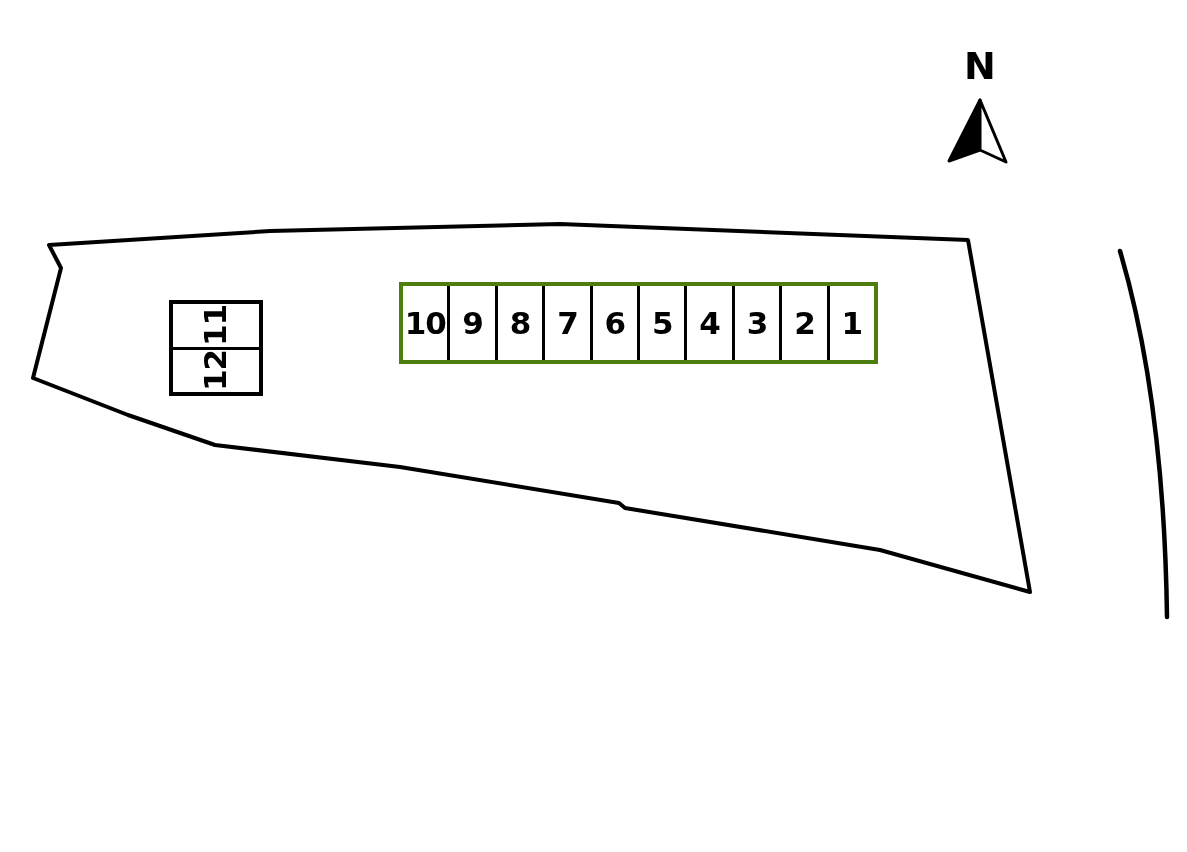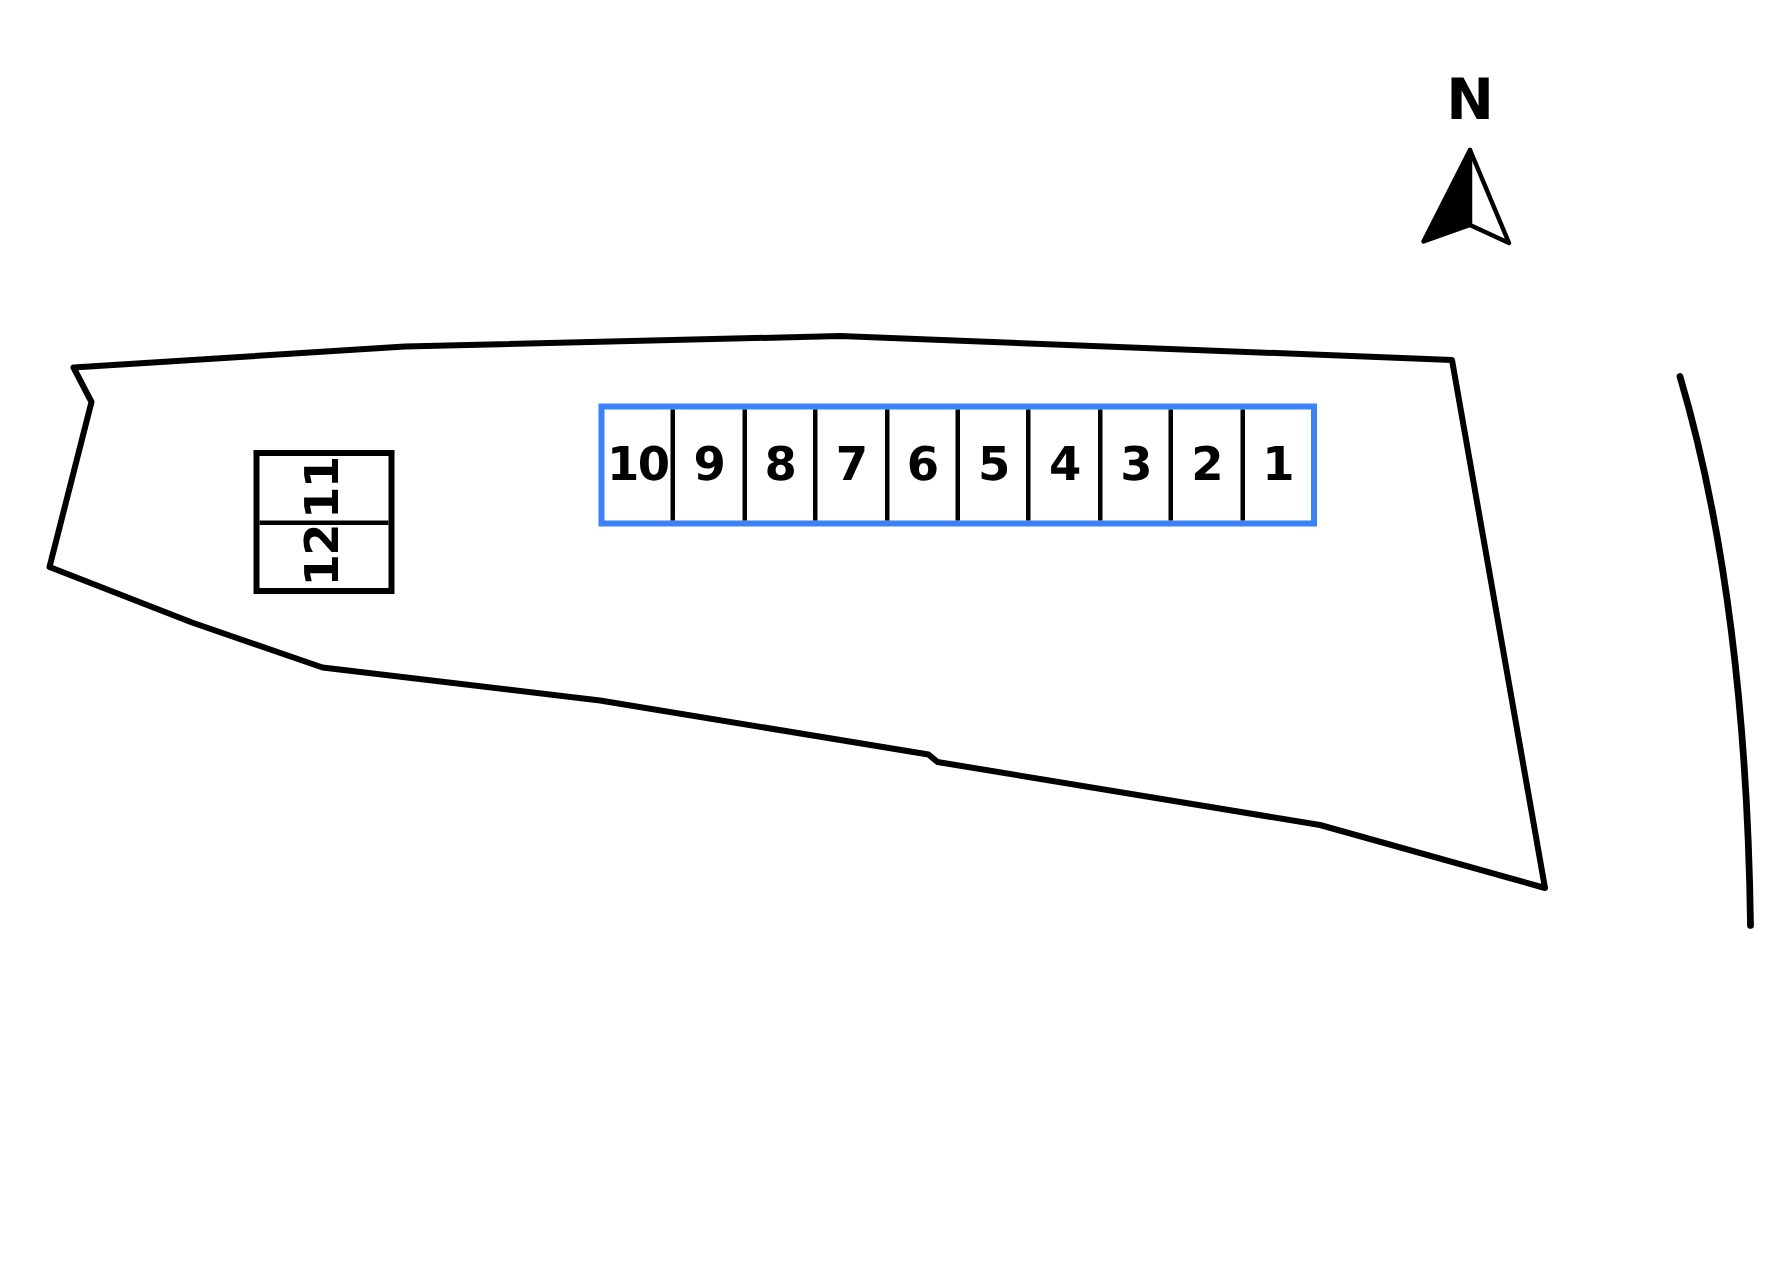--- a/index.html
+++ b/index.html
@@ -20,25 +20,25 @@
     position: absolute;
     left: 0;
     top: 0;
     width: 1187px;
     height: 852px;
   }
   
   .parking-row {
     position: absolute;
     left: 399px;
-    top: 269px;
+    top: 282px;
     width: 479px;
     height: 82px;
     box-sizing: border-box;
-    border: 4px solid #3b82f6;
+    border: 4px solid #4d7c0f;
     background: #ffffff;
     display: flex;
   }
   .parking-row .cell {
     flex: 1 1 0;
     display: flex;
     align-items: center;
     justify-content: center;
     box-sizing: border-box;
   }

